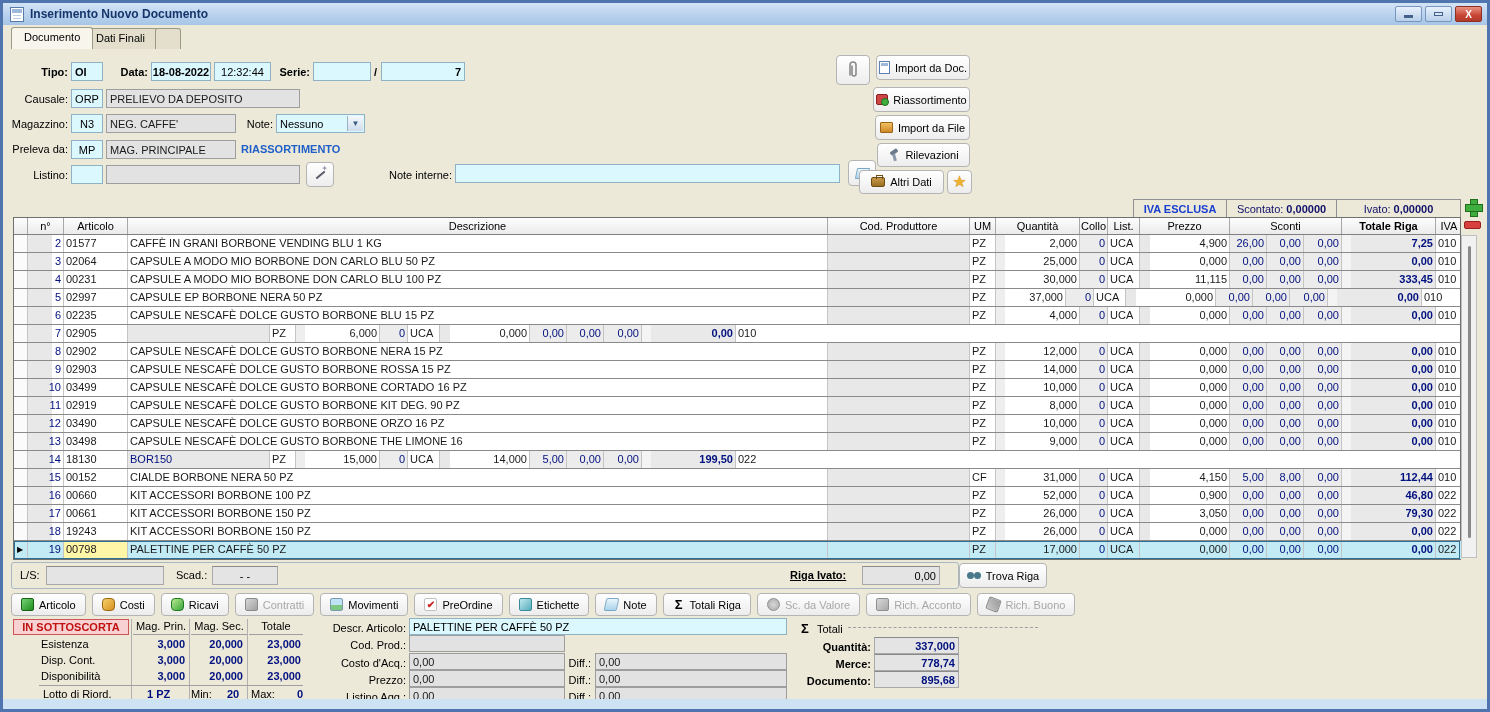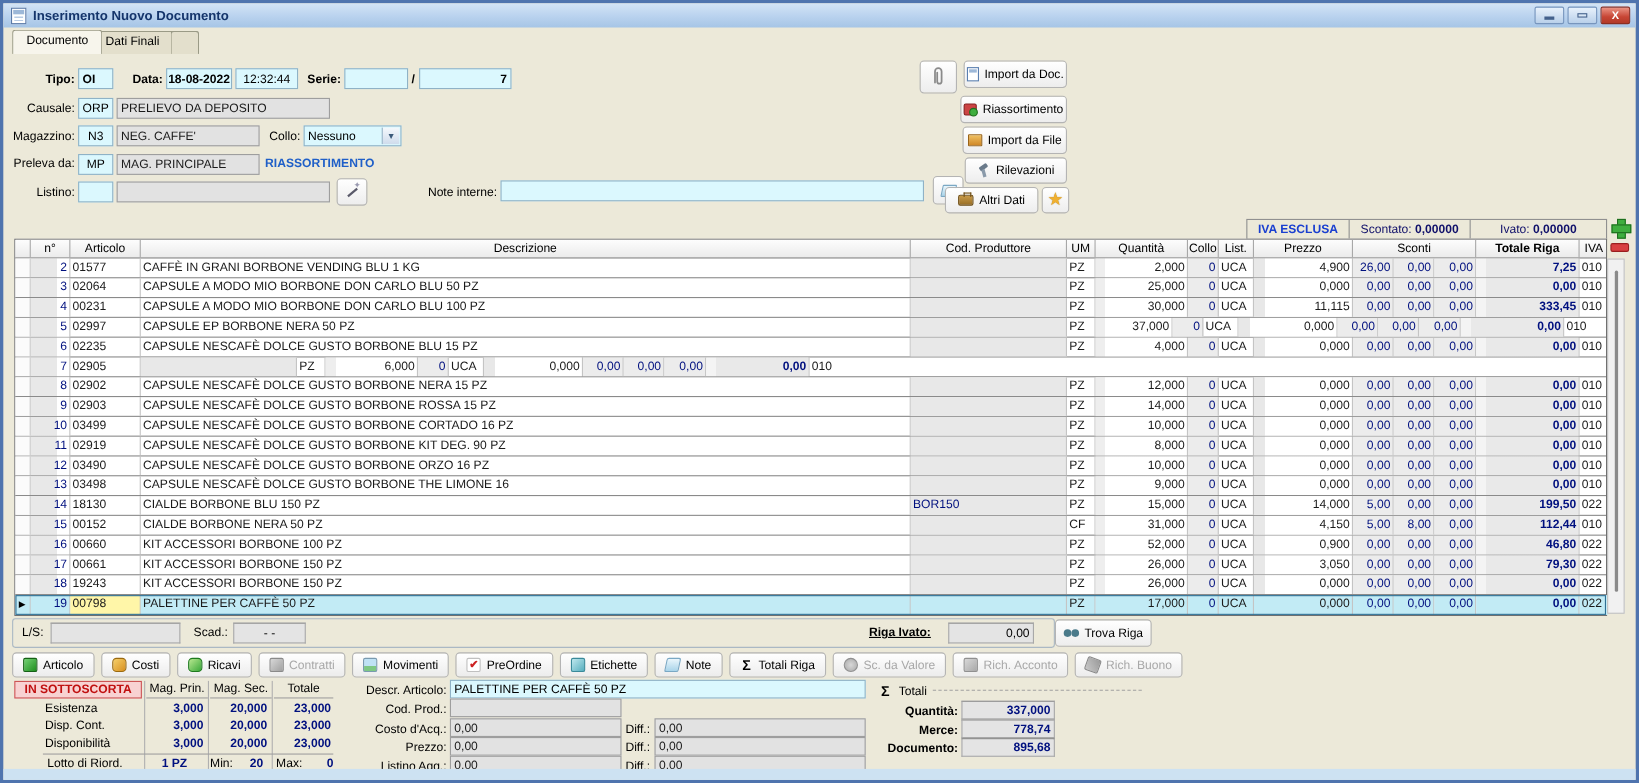--- a/index.html
+++ b/index.html
@@ -188,21 +188,21 @@
   <div class="abs lbl b" style="left:371px;top:63px;">/</div>
   <div class="fld b right" style="left:378px;top:59px;width:84px;">7</div>
 
   <div class="abs lbl tr" style="left:12px;top:90px;width:53px;">Causale:</div>
   <div class="fld center" style="left:68px;top:86px;width:32px;">ORP</div>
   <div class="fld grey" style="left:103px;top:86px;width:194px;">PRELIEVO DA DEPOSITO</div>
 
   <div class="abs lbl tr" style="left:4px;top:115px;width:61px;">Magazzino:</div>
   <div class="fld center" style="left:68px;top:111px;width:32px;">N3</div>
   <div class="fld grey" style="left:103px;top:111px;width:130px;">NEG. CAFFE'</div>
-  <div class="abs lbl tr" style="left:238px;top:115px;width:32px;">Collo:</div>
+  <div class="abs lbl tr" style="left:238px;top:115px;width:32px;">Note:</div>
   <div class="fld" id="stato-select" style="left:273px;top:111px;width:89px;">
     <span>Nessuno</span>
     <span id="stato-arrow">▼</span>
   </div>
 
   <div class="abs lbl tr" style="left:4px;top:140px;width:61px;">Preleva da:</div>
   <div class="fld center" style="left:68px;top:137px;width:32px;">MP</div>
   <div class="fld grey" style="left:103px;top:137px;width:130px;">MAG. PRINCIPALE</div>
   <div class="abs" id="riass-note" style="left:238px;top:140px;">RIASSORTIMENTO</div>
 
@@ -478,21 +478,20 @@
           <div class="gc c-sconto1" style="width: 37px;">0,00</div>
           <div class="gc c-sconto2" style="width: 37px;">0,00</div>
           <div class="gc c-sconto3" style="width: 38px;">0,00</div>
           <div class="gc c-totale" style="width: 94px;">0,00</div>
           <div class="gc c-iva" style="width: 26px; border-right: none;">010</div>
         </div>
         <div class="grow">
           <div class="gc c-gutter" style="width: 14px;"></div>
           <div class="gc c-n" style="width: 36px;">14</div>
           <div class="gc c-articolo" style="width: 64px;">18130</div>
-          <div class="gc c-descrizione" style="width: 700px;">CIALDE BORBONE BLU 150 PZ</div>
           <div class="gc c-cod_produttore" style="width: 142px;">BOR150</div>
           <div class="gc c-um" style="width: 26px;">PZ</div>
           <div class="gc c-quantita" style="width: 84px;">15,000</div>
           <div class="gc c-collo" style="width: 28px;">0</div>
           <div class="gc c-list" style="width: 32px;">UCA</div>
           <div class="gc c-prezzo" style="width: 90px;">14,000</div>
           <div class="gc c-sconto1" style="width: 37px;">5,00</div>
           <div class="gc c-sconto2" style="width: 37px;">0,00</div>
           <div class="gc c-sconto3" style="width: 38px;">0,00</div>
           <div class="gc c-totale" style="width: 94px;">199,50</div>

